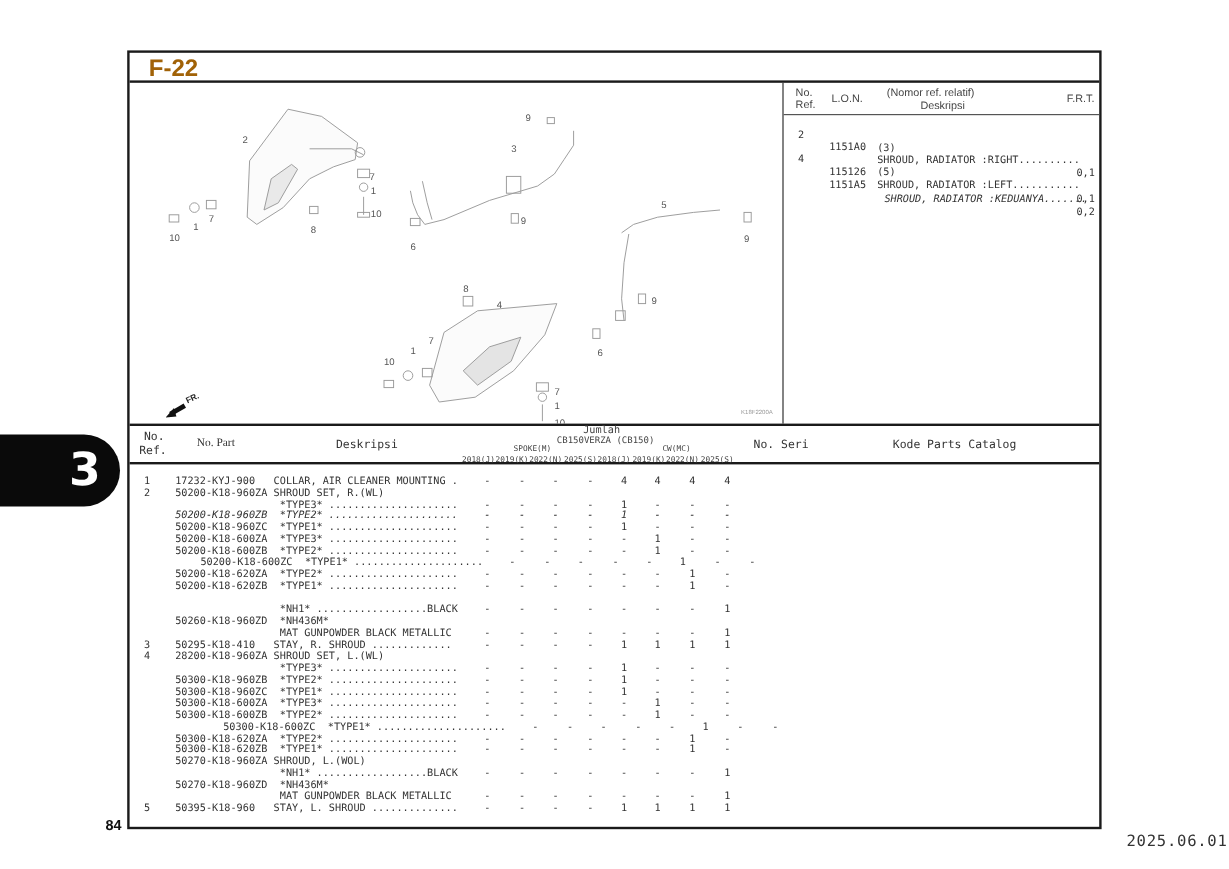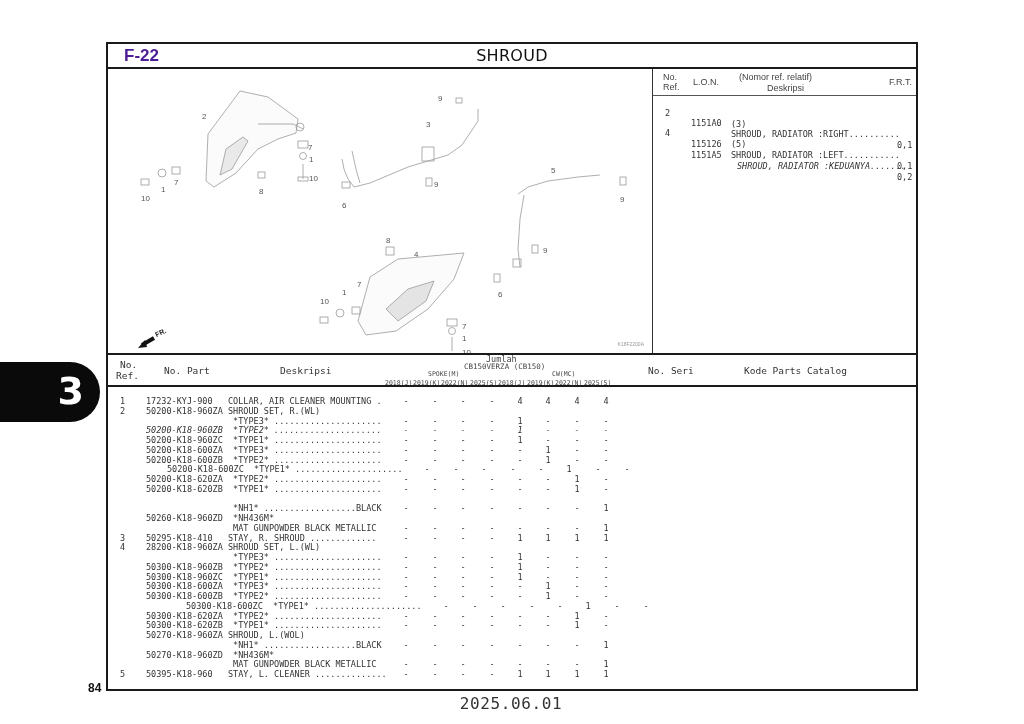--- a/index.html
+++ b/index.html
@@ -9,21 +9,21 @@
   .page-frame {
     position: absolute; left: 106px; top: 42px; width: 812px; height: 649px;
     border: 2px solid #1a1a1a;
   }
   .title-bar {
     position: absolute; left: 0; top: 0; width: 808px; height: 25px;
     border-bottom: 2px solid #1a1a1a;
   }
   .fig-code {
     position: absolute; left: 16px; top: 2px;
-    font-family: "Liberation Sans", sans-serif; font-weight: bold; font-size: 17px; color: #4c1d95;
+    font-family: "Liberation Sans", sans-serif; font-weight: bold; font-size: 20px; color: #a16207;
   }
   .fig-title {
     position: absolute; left: 0; width: 100%; top: 2px; text-align: center;
     font-family: "DejaVu Sans", sans-serif; font-size: 16px; color: #111; letter-spacing: 0.3px;
   }
 
   .diagram-area {
     position: absolute; left: 0; top: 25px; width: 545px; height: 284px;
     border-right: 1.5px solid #333;
   }
@@ -71,39 +71,38 @@
   }
   .section-tab span {
     position: absolute; right: 16px; top: 6px; color: #fff;
     font-family: "DejaVu Sans", sans-serif; font-weight: bold; font-size: 38px; line-height: 46px;
   }
   .page-number {
     position: absolute; left: 88px; top: 681px; font-family: "Liberation Sans", sans-serif;
     font-weight: bold; font-size: 12px; color: #111;
   }
   .date-stamp {
-    position: absolute; left: 0; width: 1024px; top: 694px; text-align: center; padding-left: 0;
-    font-size: 16px; color: #333; letter-spacing: 0.6px;
+    position: absolute; left: 0; width: 1024px; top: 694px; text-align: right; padding-left: 0;
+    font-size: 13px; color: #333; letter-spacing: 0.6px;
   }
   .date-stamp span { position: relative; left: -1px; }
 </style>
 </head>
 <body>
 
 <div class="section-tab">
   <span>3</span>
 </div>
 
 <div class="page-number">84</div>
 
 <div class="page-frame">
 
   <div class="title-bar">
     <div class="fig-code">F-22</div>
-    <div class="fig-title">SHROUD</div>
   </div>
 
   <div class="diagram-area">
     <svg width="545" height="284" viewBox="0 0 545 284">
       <g fill="none" stroke="#9a9a9a" stroke-width="0.8">
 
         <path d="M100 65 L132 22 L160 28 L190 50 L188 64 L170 70 L150 80 L128 104 L106 118 L98 112 Z" fill="#fbfbfb"></path>
         <path d="M118 80 L135 68 L140 72 L124 100 L112 106 Z" fill="#e9e9e9"></path>
         <path d="M150 55 L185 55 L195 60"></path>
         <circle cx="192" cy="58" r="4"></circle>
@@ -217,35 +216,35 @@
         <span style="position:absolute;left:38px;">1151A5</span>
         <span style="position:absolute;left:84px;font-style:italic;">SHROUD, RADIATOR :KEDUANYA.......</span>
         <span style="position:absolute;left:244px;">0,2</span>
       </div>
     </div>
   </div>
 
   <div class="table-head">
     <span class="h" style="left:12px;top:4px;">No.</span>
     <span class="h" style="left:8px;top:15px;">Ref.</span>
-    <span class="h" style="left:56px;top:10px;">No. Part</span>
+    <span class="h" style="left:56px;top:10px;font-family:Liberation Serif, serif;">No. Part</span>
     <span class="h" style="left:172px;top:10px;">Deskripsi</span>
     <span class="s" style="left:378px;top:0px;font-size:8.5px;">Jumlah</span>
     <span class="s" style="left:356px;top:8px;font-size:7.5px;">CB150VERZA (CB150)</span>
     <span class="s" style="left:320px;top:15px;">SPOKE(M)</span>
     <span class="s" style="left:444px;top:15px;">CW(MC)</span>
     <span class="s" style="left:277px;top:24px;">2018(J)</span>
     <span class="s" style="left:305px;top:24px;">2019(K)</span>
     <span class="s" style="left:333px;top:24px;">2022(N)</span>
     <span class="s" style="left:362px;top:24px;">2025(S)</span>
     <span class="s" style="left:390px;top:24px;">2018(J)</span>
     <span class="s" style="left:419px;top:24px;">2019(K)</span>
     <span class="s" style="left:447px;top:24px;">2022(N)</span>
     <span class="s" style="left:476px;top:24px;">2025(S)</span>
-    <span class="h" style="left:540px;top:10px;">No. Seri</span>
+    <span class="h" style="left:520px;top:10px;">No. Seri</span>
     <span class="h" style="left:636px;top:10px;">Kode Parts Catalog</span>
   </div>
 
   <div class="table-body" id="table-body">
       <div class="row" style="top: 10px;"><span class="c-ref">1</span><span class="c-part">17232-KYJ-900</span><span class="c-desc">COLLAR, AIR CLEANER MOUNTING .</span><span class="q q0">-</span><span class="q q1">-</span><span class="q q2">-</span><span class="q q3">-</span><span class="q q4">4</span><span class="q q5">4</span><span class="q q6">4</span><span class="q q7">4</span></div>
       <div class="row" style="top: 19.75px;"><span class="c-ref">2</span><span class="c-part">50200-K18-960ZA</span><span class="c-desc">SHROUD SET, R.(WL)</span><span class="q q0"></span><span class="q q1"></span><span class="q q2"></span><span class="q q3"></span><span class="q q4"></span><span class="q q5"></span><span class="q q6"></span><span class="q q7"></span></div>
       <div class="row" style="top: 29.5px;"><span class="c-ref"></span><span class="c-part"></span><span class="c-desc"> *TYPE3* .....................</span><span class="q q0">-</span><span class="q q1">-</span><span class="q q2">-</span><span class="q q3">-</span><span class="q q4">1</span><span class="q q5">-</span><span class="q q6">-</span><span class="q q7">-</span></div>
       <div class="row" style="top: 39.25px; font-style: italic;"><span class="c-ref"></span><span class="c-part">50200-K18-960ZB</span><span class="c-desc"> *TYPE2* .....................</span><span class="q q0">-</span><span class="q q1">-</span><span class="q q2">-</span><span class="q q3">-</span><span class="q q4">1</span><span class="q q5">-</span><span class="q q6">-</span><span class="q q7">-</span></div>
       <div class="row" style="top: 49px;"><span class="c-ref"></span><span class="c-part">50200-K18-960ZC</span><span class="c-desc"> *TYPE1* .....................</span><span class="q q0">-</span><span class="q q1">-</span><span class="q q2">-</span><span class="q q3">-</span><span class="q q4">1</span><span class="q q5">-</span><span class="q q6">-</span><span class="q q7">-</span></div>
       <div class="row" style="top: 58.75px;"><span class="c-ref"></span><span class="c-part">50200-K18-600ZA</span><span class="c-desc"> *TYPE3* .....................</span><span class="q q0">-</span><span class="q q1">-</span><span class="q q2">-</span><span class="q q3">-</span><span class="q q4">-</span><span class="q q5">1</span><span class="q q6">-</span><span class="q q7">-</span></div>
@@ -263,20 +262,20 @@
       <div class="row" style="top: 185.5px;"><span class="c-ref"></span><span class="c-part">50300-K18-960ZC</span><span class="c-desc"> *TYPE1* .....................</span><span class="q q0">-</span><span class="q q1">-</span><span class="q q2">-</span><span class="q q3">-</span><span class="q q4">1</span><span class="q q5">-</span><span class="q q6">-</span><span class="q q7">-</span></div>
       <div class="row" style="top: 195.25px;"><span class="c-ref"></span><span class="c-part">50300-K18-600ZA</span><span class="c-desc"> *TYPE3* .....................</span><span class="q q0">-</span><span class="q q1">-</span><span class="q q2">-</span><span class="q q3">-</span><span class="q q4">-</span><span class="q q5">1</span><span class="q q6">-</span><span class="q q7">-</span></div>
       <div class="row" style="top: 205px;"><span class="c-ref"></span><span class="c-part">50300-K18-600ZB</span><span class="c-desc"> *TYPE2* .....................</span><span class="q q0">-</span><span class="q q1">-</span><span class="q q2">-</span><span class="q q3">-</span><span class="q q4">-</span><span class="q q5">1</span><span class="q q6">-</span><span class="q q7">-</span></div>
       <div class="row" style="top: 214.75px; margin-left: 40px;"><span class="c-ref"></span><span class="c-part">50300-K18-600ZC</span><span class="c-desc"> *TYPE1* .....................</span><span class="q q0">-</span><span class="q q1">-</span><span class="q q2">-</span><span class="q q3">-</span><span class="q q4">-</span><span class="q q5">1</span><span class="q q6">-</span><span class="q q7">-</span></div>
       <div class="row" style="top: 224.5px;"><span class="c-ref"></span><span class="c-part">50300-K18-620ZA</span><span class="c-desc"> *TYPE2* .....................</span><span class="q q0">-</span><span class="q q1">-</span><span class="q q2">-</span><span class="q q3">-</span><span class="q q4">-</span><span class="q q5">-</span><span class="q q6">1</span><span class="q q7">-</span></div>
       <div class="row" style="top: 234.25px;"><span class="c-ref"></span><span class="c-part">50300-K18-620ZB</span><span class="c-desc"> *TYPE1* .....................</span><span class="q q0">-</span><span class="q q1">-</span><span class="q q2">-</span><span class="q q3">-</span><span class="q q4">-</span><span class="q q5">-</span><span class="q q6">1</span><span class="q q7">-</span></div>
       <div class="row" style="top: 244px;"><span class="c-ref"></span><span class="c-part">50270-K18-960ZA</span><span class="c-desc">SHROUD, L.(WOL)</span><span class="q q0"></span><span class="q q1"></span><span class="q q2"></span><span class="q q3"></span><span class="q q4"></span><span class="q q5"></span><span class="q q6"></span><span class="q q7"></span></div>
       <div class="row" style="top: 253.75px;"><span class="c-ref"></span><span class="c-part"></span><span class="c-desc"> *NH1* ..................BLACK</span><span class="q q0">-</span><span class="q q1">-</span><span class="q q2">-</span><span class="q q3">-</span><span class="q q4">-</span><span class="q q5">-</span><span class="q q6">-</span><span class="q q7">1</span></div>
       <div class="row" style="top: 263.5px;"><span class="c-ref"></span><span class="c-part">50270-K18-960ZD</span><span class="c-desc"> *NH436M*</span><span class="q q0"></span><span class="q q1"></span><span class="q q2"></span><span class="q q3"></span><span class="q q4"></span><span class="q q5"></span><span class="q q6"></span><span class="q q7"></span></div>
       <div class="row" style="top: 273.25px;"><span class="c-ref"></span><span class="c-part"></span><span class="c-desc"> MAT GUNPOWDER BLACK METALLIC</span><span class="q q0">-</span><span class="q q1">-</span><span class="q q2">-</span><span class="q q3">-</span><span class="q q4">-</span><span class="q q5">-</span><span class="q q6">-</span><span class="q q7">1</span></div>
-      <div class="row" style="top: 283px;"><span class="c-ref">5</span><span class="c-part">50395-K18-960</span><span class="c-desc">STAY, L. CLEANER ..............</span><span class="q q0">-</span><span class="q q1">-</span><span class="q q2">-</span><span class="q q3">-</span><span class="q q4">1</span><span class="q q5">1</span><span class="q q6">1</span><span class="q q7">1</span></div>
+      <div class="row" style="top: 283px;"><span class="c-ref">5</span><span class="c-part">50395-K18-960</span><span class="c-desc">STAY, L. SHROUD ..............</span><span class="q q0">-</span><span class="q q1">-</span><span class="q q2">-</span><span class="q q3">-</span><span class="q q4">1</span><span class="q q5">1</span><span class="q q6">1</span><span class="q q7">1</span></div>
     </div>
 
 </div>
 
 <div class="date-stamp">
   <span>2025.06.01</span>
 </div>
 
 </body></html>

